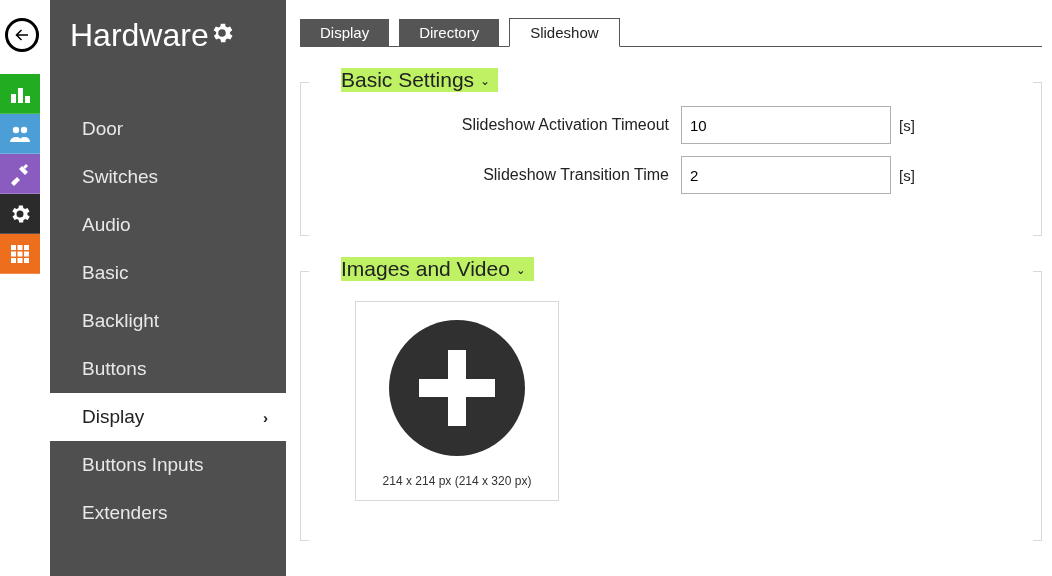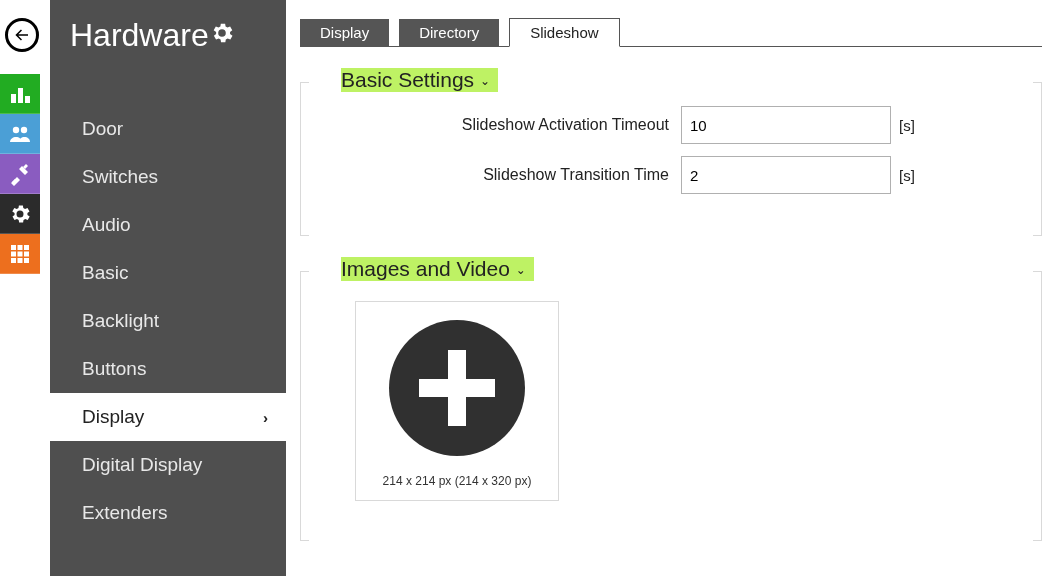--- a/index.html
+++ b/index.html
@@ -310,21 +310,21 @@
         <span>Backlight</span>
       </div>
     <div class="menu-item">
         <span>Buttons</span>
       </div>
     <div class="menu-item active">
         <span>Display</span>
         <span class="chevron">›</span>
       </div>
     <div class="menu-item">
-        <span>Digital Display</span>
+        <span>Buttons Inputs</span>
       </div>
     <div class="menu-item">
         <span>Extenders</span>
       </div>
   </div>
 </div>
 
 <div class="content">
 
   <div class="tabbar">

